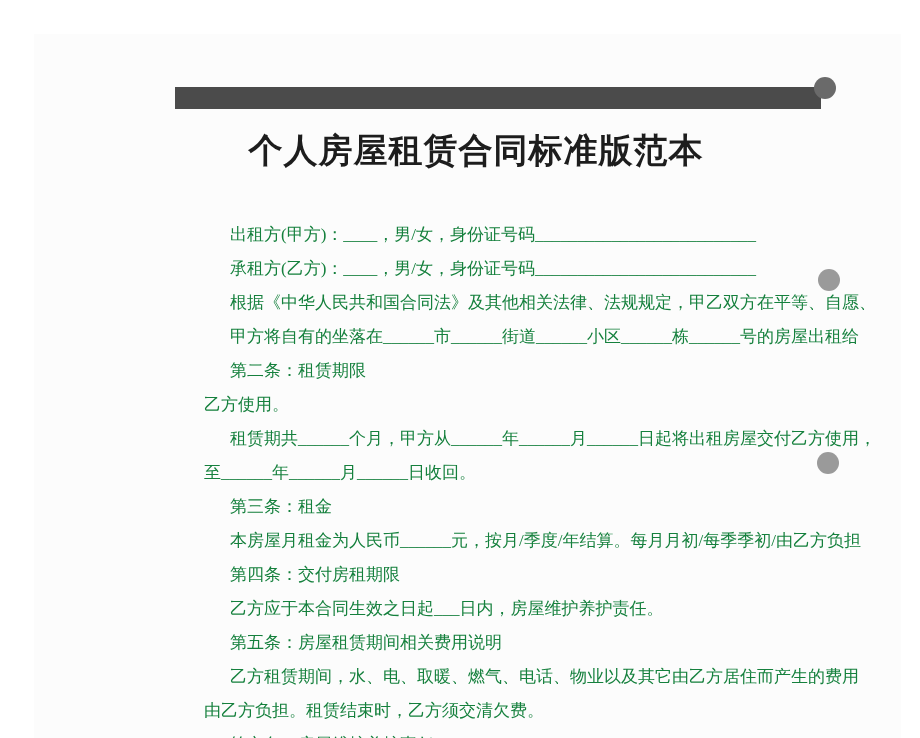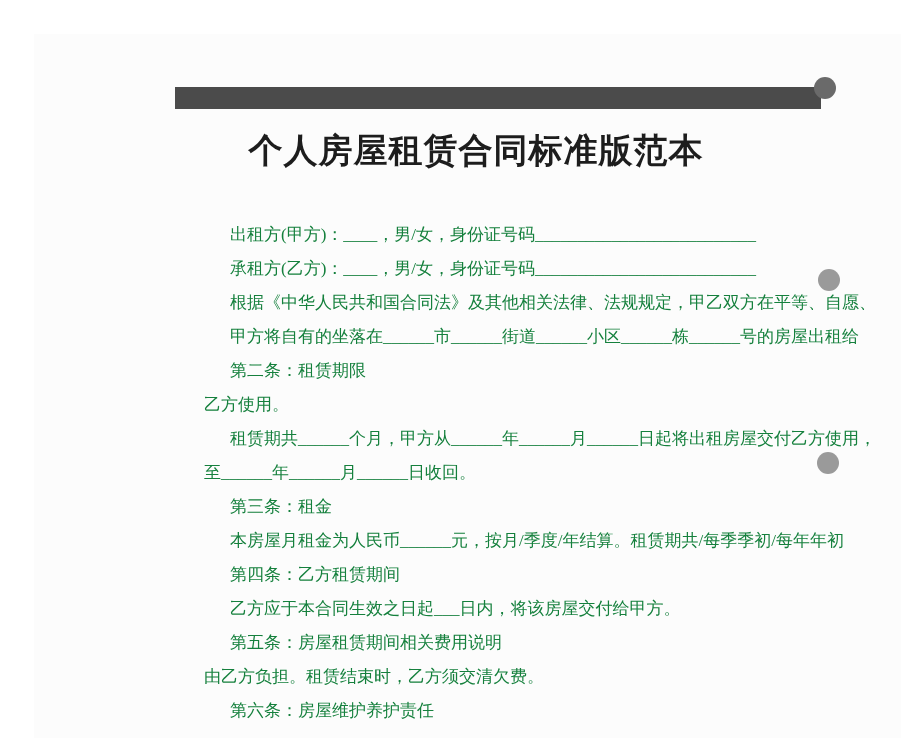--- a/index.html
+++ b/index.html
@@ -71,20 +71,21 @@
   <div class="contract-body">
       <div class="line indent">出租方(甲方)：____，男/女，身份证号码__________________________</div>
       <div class="line indent">承租方(乙方)：____，男/女，身份证号码__________________________</div>
       <div class="line indent">根据《中华人民共和国合同法》及其他相关法律、法规规定，甲乙双方在平等、自愿、</div>
       <div class="line indent">甲方将自有的坐落在______市______街道______小区______栋______号的房屋出租给</div>
       <div class="line indent">第二条：租赁期限</div>
       <div class="line">乙方使用。</div>
       <div class="line indent">租赁期共______个月，甲方从______年______月______日起将出租房屋交付乙方使用，</div>
       <div class="line">至______年______月______日收回。</div>
       <div class="line indent">第三条：租金</div>
-      <div class="line indent">本房屋月租金为人民币______元，按月/季度/年结算。租赁期共/每季季初/每年年初</div>
-      <div class="line indent">第四条：乙方租赁期间</div>
-      <div class="line indent">乙方应于本合同生效之日起___日内，将该房屋交付给甲方。</div>
+      <div class="line indent">本房屋月租金为人民币______元，按月/季度/年结算。每月月初/每季季初/由乙方负担</div>
+      <div class="line indent">第四条：交付房租期限</div>
+      <div class="line indent">乙方应于本合同生效之日起___日内，房屋维护养护责任。</div>
       <div class="line indent">第五条：房屋租赁期间相关费用说明</div>
+      <div class="line indent">乙方租赁期间，水、电、取暖、燃气、电话、物业以及其它由乙方居住而产生的费用</div>
       <div class="line">由乙方负担。租赁结束时，乙方须交清欠费。</div>
       <div class="line indent">第六条：房屋维护养护责任</div>
     </div>
 </div>
 
 </body></html>

